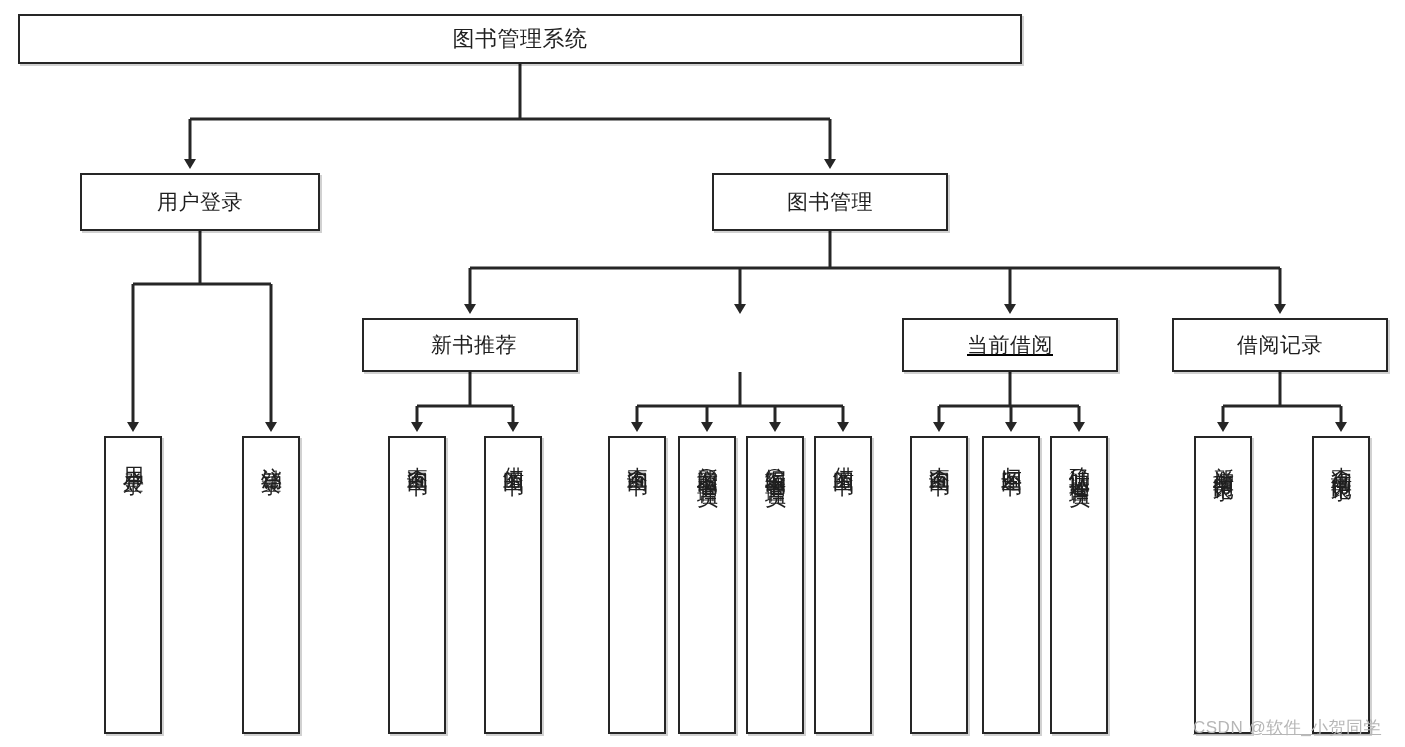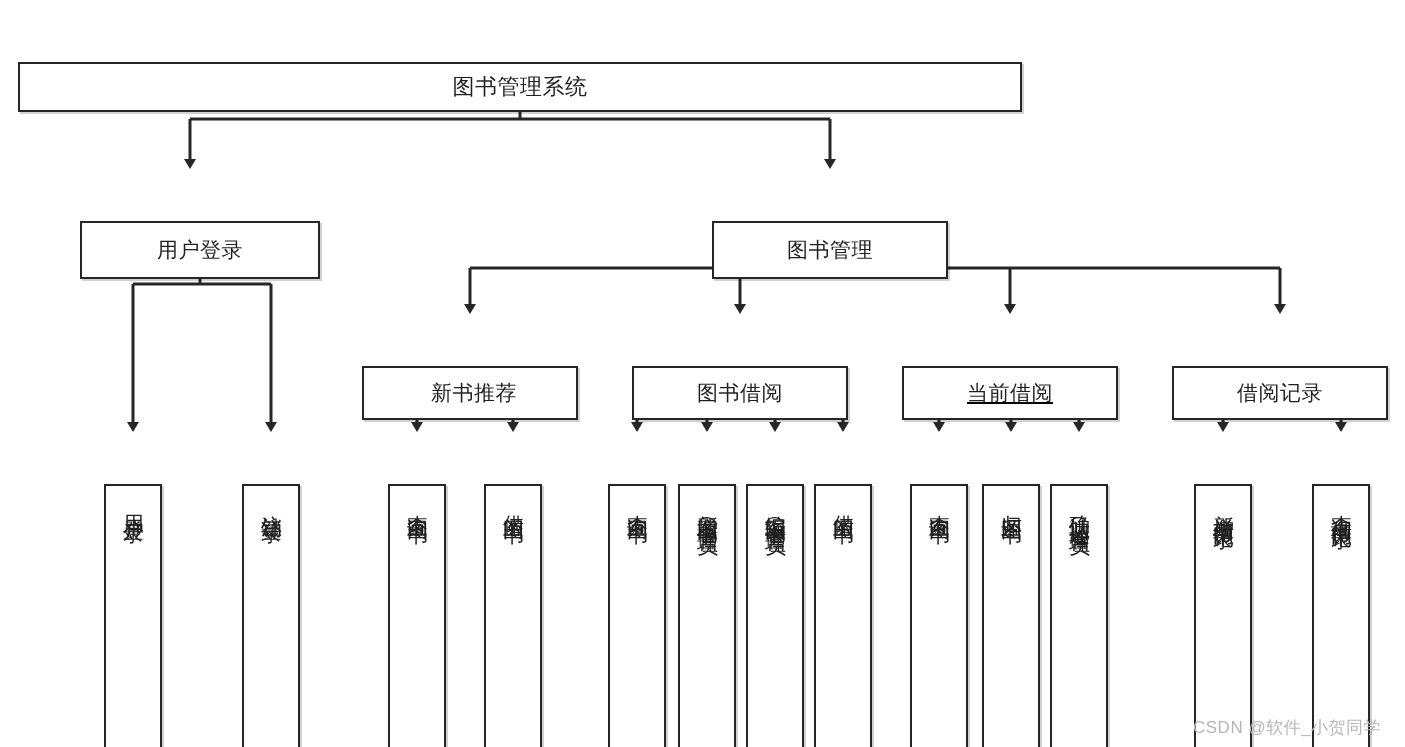--- a/index.html
+++ b/index.html
@@ -27,21 +27,20 @@
   }
   .node {
     position: absolute;
     box-sizing: border-box;
     border: 2px solid #262626;
     background: #ffffff;
     display: flex;
     align-items: center;
     justify-content: center;
     box-shadow: 2px 2px 0 rgba(0,0,0,0.18);
-    margin-top: 48px;
   }
   .node .lbl {
     color: #1f1f1f;
     font-size: 21px;
     line-height: 1.18;
     letter-spacing: 0.5px;
     white-space: nowrap;
   }
   .node.vertical {
     align-items: flex-start;
@@ -126,23 +125,20 @@
   <div class="node" style="left:80px; top:173px; width:240px; height:58px;">
     <span class="lbl">用户登录</span>
   </div>
   <div class="node" style="left:712px; top:173px; width:236px; height:58px;text-align:center;">
     <span class="lbl">图书管理</span>
   </div>
 
   <div class="node" style="left:362px; top:318px; width:216px; height:54px;padding-left:8px;">
     <span class="lbl">新书推荐</span>
   </div>
-  <div class="node" style="left:632px; top:318px; width:216px; height:54px;">
-    <span class="lbl">图书借阅</span>
-  </div>
   <div class="node" style="left:902px; top:318px; width:216px; height:54px;text-decoration:underline;">
     <span class="lbl">当前借阅</span>
   </div>
   <div class="node" style="left:1172px; top:318px; width:216px; height:54px;text-align:right;">
     <span class="lbl">借阅记录</span>
   </div>
 
   <div class="node vertical" style="left:104px; top:436px; width:58px; height:298px;">
     <span class="lbl">用户登录</span>
   </div>
@@ -176,15 +172,15 @@
   <div class="node vertical" style="left:1050px; top:436px; width:58px; height:298px;">
     <span class="lbl">确认归还（管理员）</span>
   </div>
   <div class="node vertical" style="left:1194px; top:436px; width:58px; height:298px;">
     <span class="lbl">新增借阅记录</span>
   </div>
   <div class="node vertical" style="left:1312px; top:436px; width:58px; height:298px;">
     <span class="lbl">查询借阅记录</span>
   </div>
 
-  <div class="watermark" style="left:1193px; top:716px;">CSDN @软件_小贺同学</div>
+  <div class="watermark" style="left:1193px; top:716px;text-decoration:underline;">CSDN @软件_小贺同学</div>
 
 </div>
 
 </body></html>

